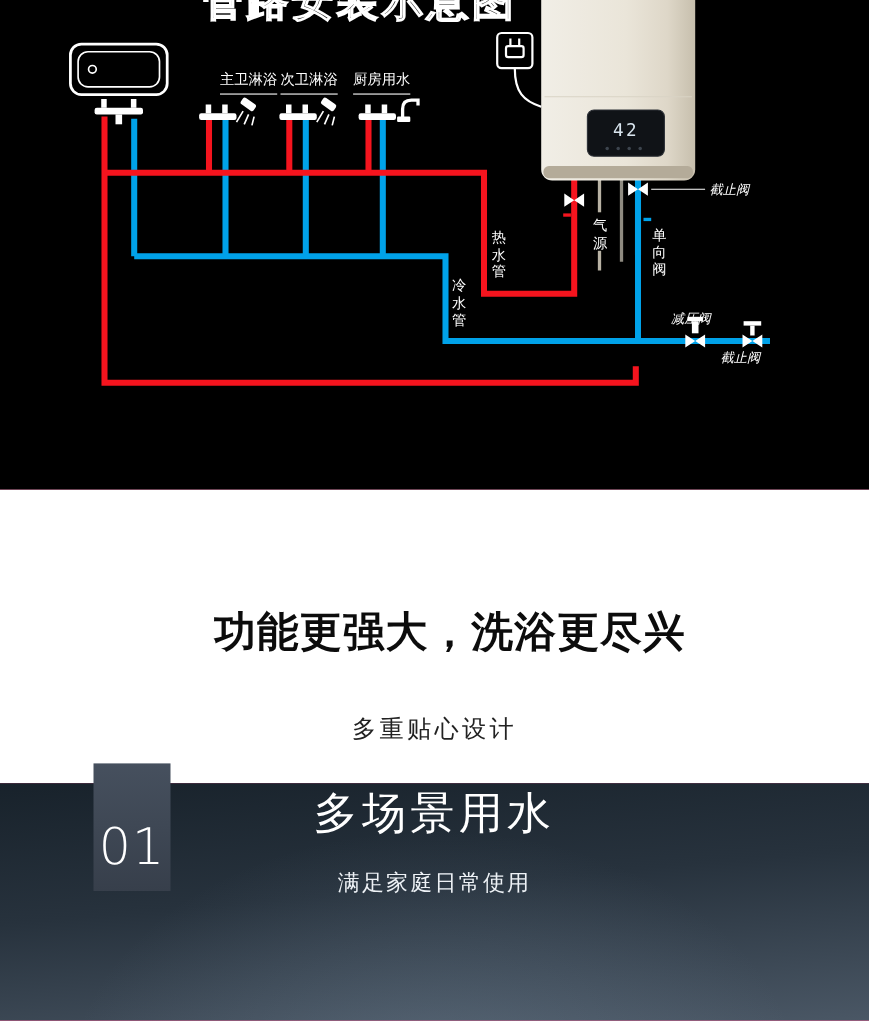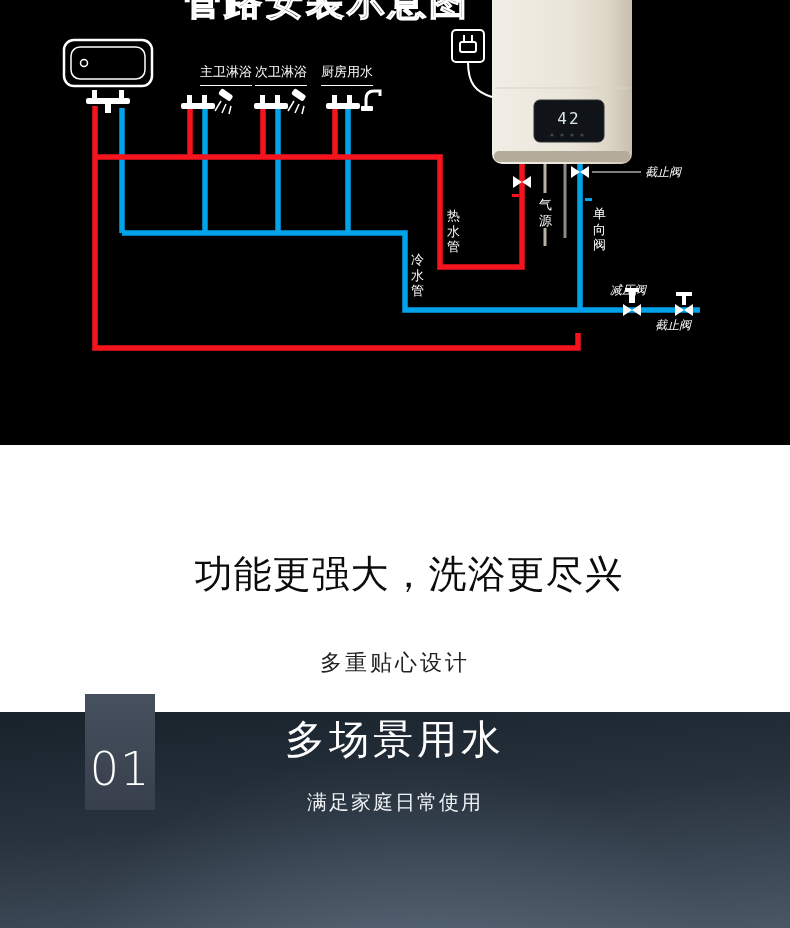--- a/index.html
+++ b/index.html
@@ -36,21 +36,21 @@
     display:flex; align-items:center; justify-content:center;
     color:#d9e5ee; font-family:"DejaVu Sans Mono",monospace; font-size:16px;
     letter-spacing:2px; padding-bottom:6px;
   }
 
   
   .feature-section {
     width:790px; height:267px; background:#ffffff; text-align:center; padding-top:104px;
   }
   .feature-title {
-    font-size:38px; font-weight:400; color:#0c0c0c; letter-spacing:1px;padding-left:28px;
+    font-size:38px; font-weight:700; color:#0c0c0c; letter-spacing:1px;padding-left:28px;
   }
   .feature-subtitle {
     margin-top:48px; font-size:22px; font-weight:400; color:#222; letter-spacing:3px;
   }
 
   
   .scene-section {
     position:relative; width:790px; height:216px; text-align:center; color:#fff;
     background:
       radial-gradient(ellipse at 50% 130%, rgba(130,150,170,0.30), rgba(0,0,0,0) 60%),

